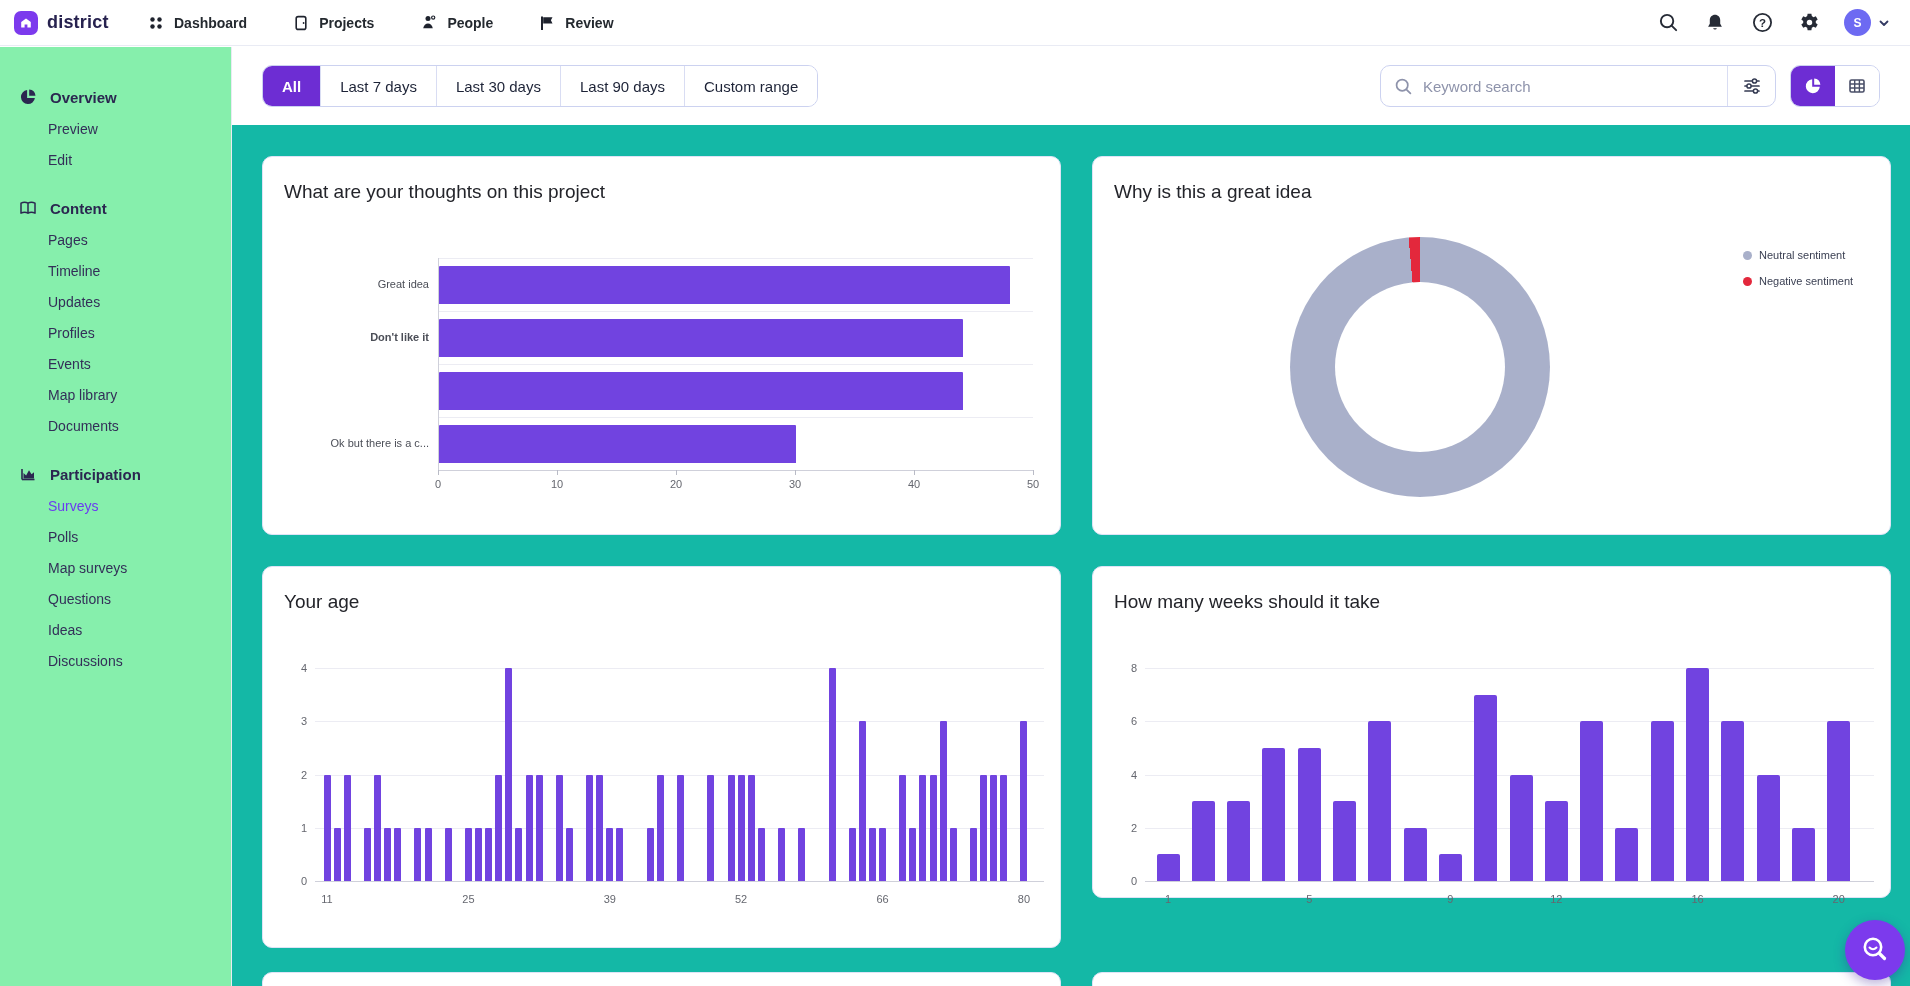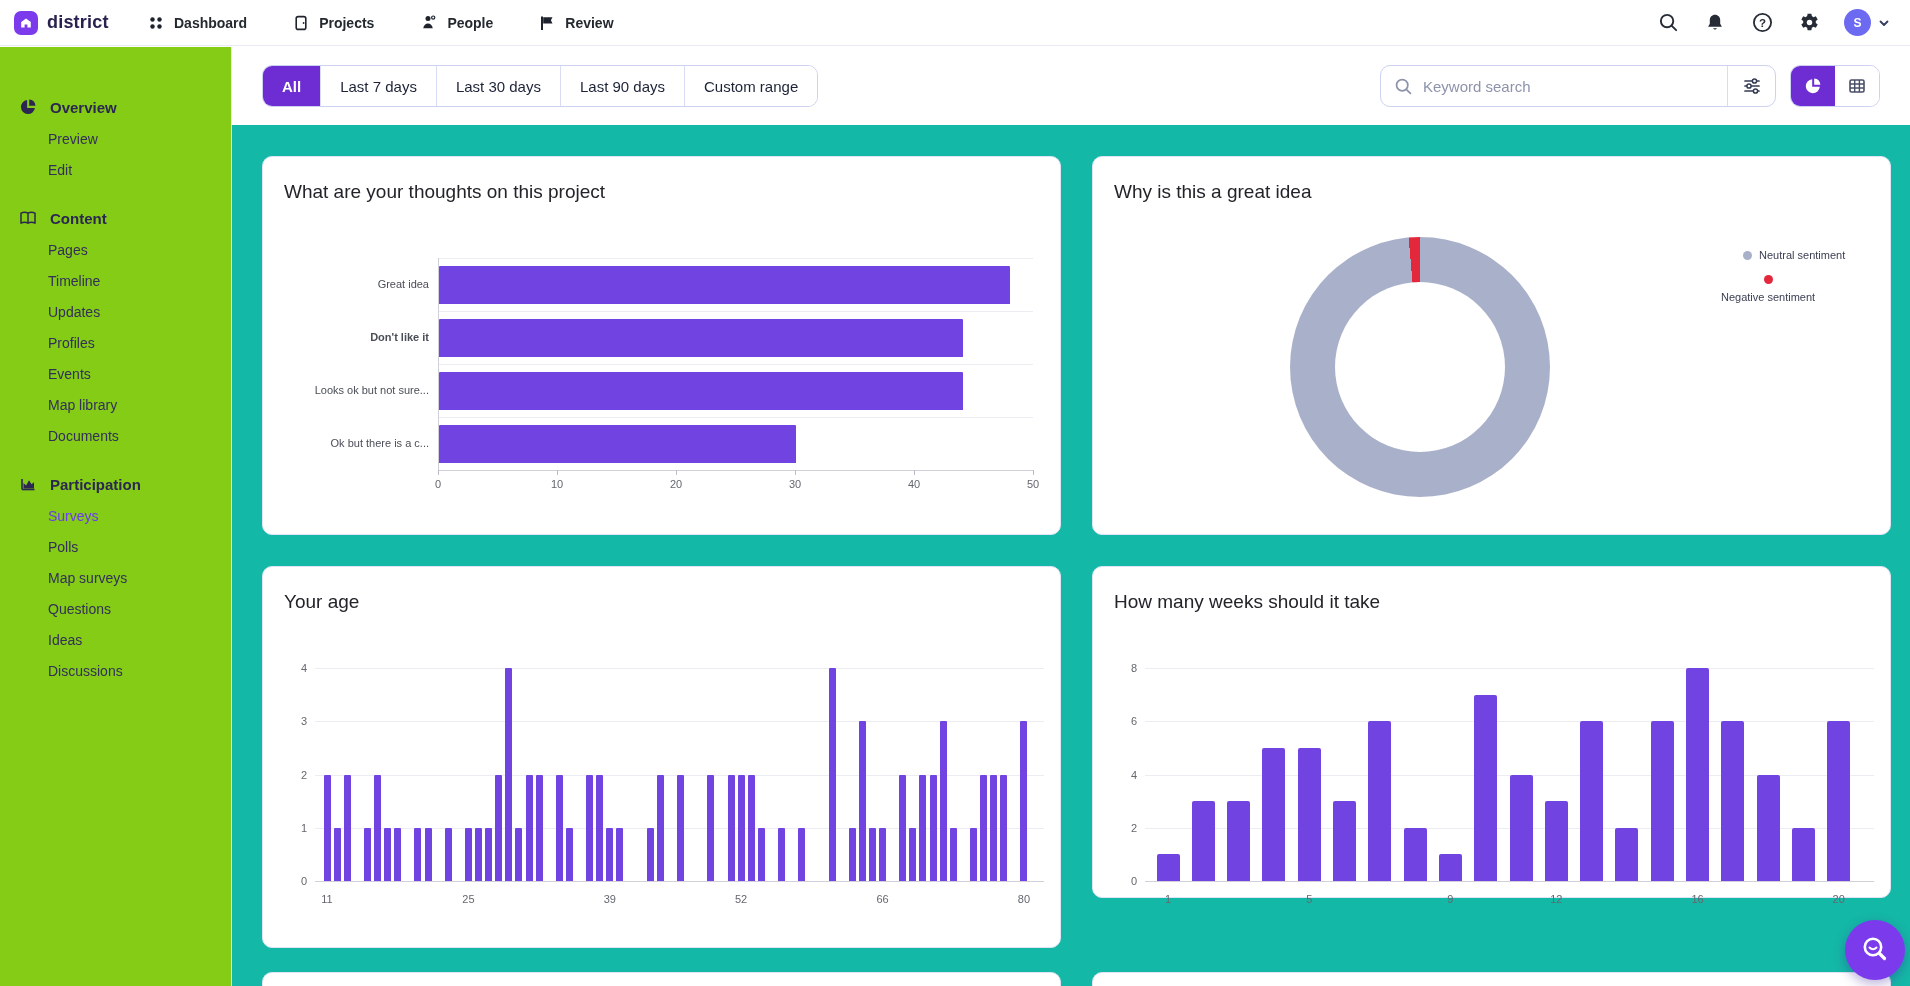--- a/index.html
+++ b/index.html
@@ -14,22 +14,22 @@
   .topnav { display:flex; gap:46px; }
   .topnav-item { display:flex; align-items:center; gap:10px; font-size:14px; font-weight:600; color:#24292f; cursor:pointer; }
   .topnav-item .nicon { display:flex; align-items:center; color:#1f232e; }
   .topbar-right { margin-left:auto; display:flex; align-items:center; gap:23px; }
   .icon-btn { display:flex; align-items:center; justify-content:center; width:24px; height:24px; color:#262b36; cursor:pointer; background:none; border:none; }
   .avatar-wrap { display:flex; align-items:center; gap:7px; cursor:pointer; }
   .avatar { width:27px; height:27px; border-radius:50%; background:#6d6af2; color:#fff; font-size:12px; font-weight:700;
             display:flex; align-items:center; justify-content:center; }
 
   
-  .sidebar { position:absolute; top:47px; left:0; bottom:0; width:232px; background:#84cc16;
-             border-right:1px solid #e9eaf3; padding-top:44px; z-index:5; }
+  .sidebar { position:absolute; top:47px; left:0; bottom:0; width:232px; background:#86efac;
+             border-right:1px solid #e9eaf3; padding-top:34px; z-index:5; }
   .side-section { margin-bottom:17px; }
   .side-header { display:flex; align-items:center; gap:13px; height:32px; padding-left:19px;
                  font-size:15px; font-weight:700; color:#2b2750; }
   .side-header .sicon { display:flex; align-items:center; color:#2b2750; }
   .side-item { display:flex; align-items:center; height:31px; padding-left:48px; font-size:14px; color:#332f58; cursor:pointer; }
   .side-item.active { color:#6b3bf0; }
 
   
   .toolbar { position:absolute; top:47px; left:232px; width:1678px; height:78px; background:#fff;
              display:flex; align-items:center; justify-content:space-between; padding:0 30px; z-index:4; }
@@ -277,21 +277,20 @@
   <div class="hsep" style="left: 175px; top: 101px; width: 595px; height: 1px;"></div>
       <div class="hsep" style="left: 175px; top: 154px; width: 595px; height: 1px;"></div>
       <div class="hsep" style="left: 175px; top: 207px; width: 595px; height: 1px;"></div>
       <div class="hsep" style="left: 175px; top: 260px; width: 595px; height: 1px;"></div>
       <div class="axis" style="left: 175px; top: 313px; width: 595px; height: 1px;"></div>
       <div class="vline" style="left: 175px; top: 101px; width: 1px; height: 212px;"></div>
       <div class="clabel" style="left: 0px; top: 101px; width: 166px; height: 53px; line-height: 53px;">Great idea</div>
       <div class="bar" style="background: rgb(113, 67, 224); left: 176px; top: 108.5px; width: 571.2px; height: 38px;"></div>
       <div class="clabel" style="left: 0px; top: 154px; width: 166px; height: 53px; line-height: 53px; font-weight: bold;">Don't like it</div>
       <div class="bar" style="background: rgb(113, 67, 224); left: 176px; top: 161.5px; width: 523.6px; height: 38px;"></div>
-      <div class="clabel" style="left: 0px; top: 207px; width: 166px; height: 53px; line-height: 53px;">Looks ok but not sure...</div>
       <div class="bar" style="background: rgb(113, 67, 224); left: 176px; top: 214.5px; width: 523.6px; height: 38px;"></div>
       <div class="clabel" style="left: 0px; top: 260px; width: 166px; height: 53px; line-height: 53px;">Ok but there is a c...</div>
       <div class="bar" style="background: rgb(113, 67, 224); left: 176px; top: 267.5px; width: 357px; height: 38px;"></div>
       <div class="tickmark" style="left: 175px; top: 313px; width: 1px; height: 5px;"></div>
       <div class="alabel" style="left: 175px; top: 321px; transform: translateX(-50%);">0</div>
       <div class="tickmark" style="left: 294px; top: 313px; width: 1px; height: 5px;"></div>
       <div class="alabel" style="left: 294px; top: 321px; transform: translateX(-50%);">10</div>
       <div class="tickmark" style="left: 413px; top: 313px; width: 1px; height: 5px;"></div>
       <div class="alabel" style="left: 413px; top: 321px; transform: translateX(-50%);">20</div>
       <div class="tickmark" style="left: 532px; top: 313px; width: 1px; height: 5px;"></div>
@@ -302,21 +301,21 @@
       <div class="alabel" style="left: 770px; top: 321px; transform: translateX(-50%);">50</div>
     </section>
   <section class="card" id="card2">
     <h2 class="card-title">Why is this a great idea</h2>
   <div class="donut" style="background: conic-gradient(rgb(169, 176, 202) 0deg, rgb(169, 176, 202) 354.96deg, rgb(255, 255, 255) 354.26deg, rgb(255, 255, 255) 354.96deg, rgb(227, 40, 60) 354.96deg, rgb(227, 40, 60) 360deg);"></div>
       <div class="donut-hole"></div>
       <div class="legend-item" style="left: 650px; top: 92px;">
         <span class="legend-dot" style="background: rgb(169, 176, 202);"></span>
         <span>Neutral sentiment</span>
       </div>
-      <div class="legend-item" style="left: 628px; top: 118px; flex-direction: column;">
+      <div class="legend-item" style="left: 650px; top: 118px;">
         <span class="legend-dot" style="background: rgb(227, 40, 60);"></span>
         <span>Negative sentiment</span>
       </div>
     </section>
   <section class="card" id="card3">
     <h2 class="card-title">Your age</h2>
   <div class="axis" style="left: 52px; top: 314px; width: 729px; height: 1px;"></div>
       <div class="alabel" style="left: 8px; top: 307px; width: 36px; height: 14px; text-align: right; line-height: 14px;">0</div>
       <div class="hsep" style="left: 52px; top: 260.75px; width: 729px; height: 1px;"></div>
       <div class="alabel" style="left: 8px; top: 253.75px; width: 36px; height: 14px; text-align: right; line-height: 14px;">1</div>

